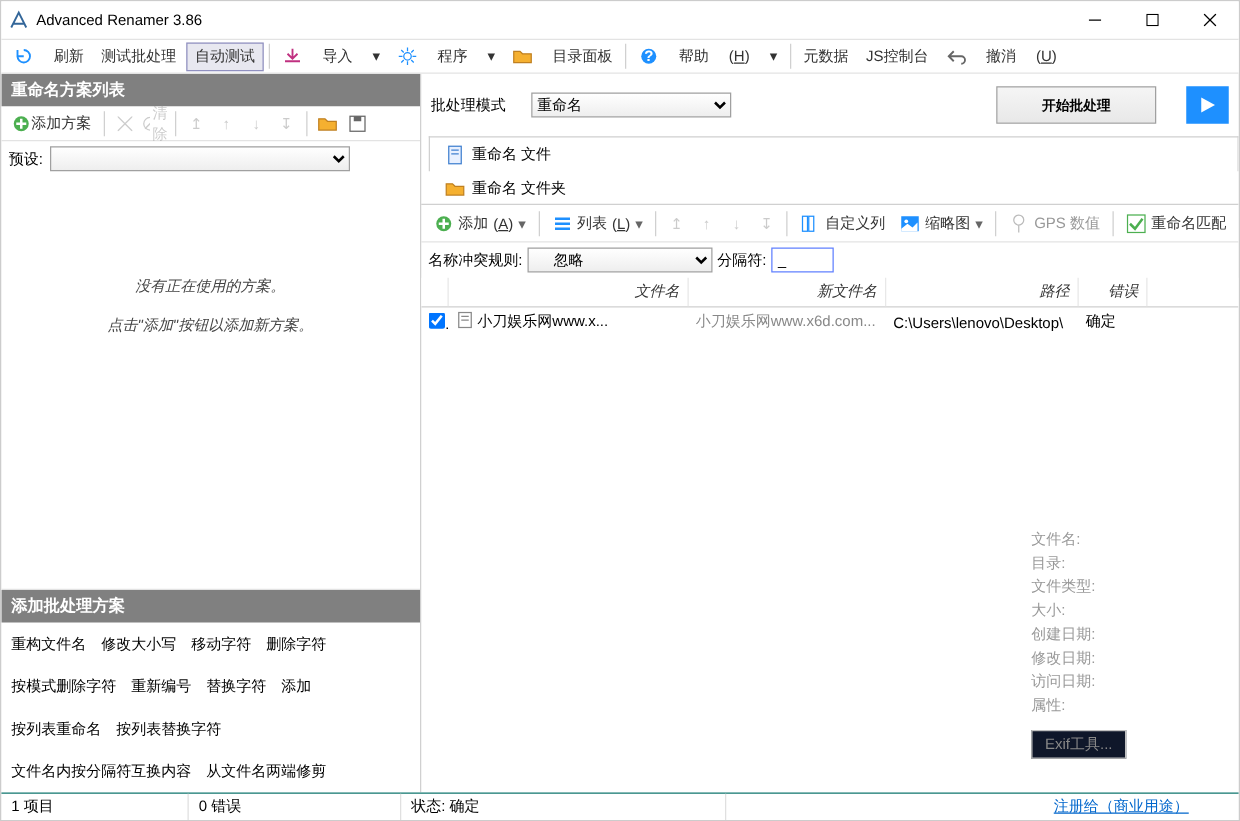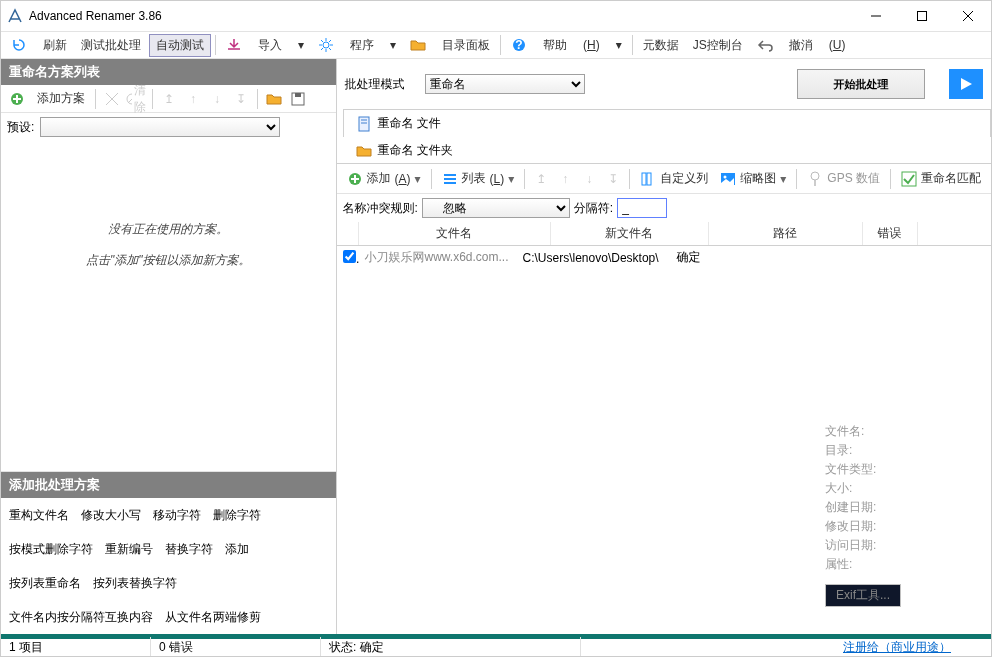--- a/index.html
+++ b/index.html
@@ -11,21 +11,21 @@
 .titlebar .winbtn { width: 46px; height: 30px; display: flex; align-items: center; justify-content: center; color: #000; }
 .toolbar { height: 28px; border-top: 1px solid #e3e3e3; border-bottom: 1px solid #e3e3e3; display: flex; align-items: center; padding: 0 4px; gap: 2px; background: #fff; }
 .tbtn { display: flex; align-items: center; gap: 16px; padding: 2px 6px; color: #333; white-space: nowrap; }
 .tbtn.active { background: #e8e8f0; border: 1px solid #9090c0; }
 .tsep { width: 1px; height: 20px; background: #d0d0d0; margin: 0 2px; }
 .shortcut { text-decoration: underline; }
 .main { flex: 1; display: flex; overflow: hidden; }
 .left-panel { width: 397px; display: flex; flex-direction: column; border-right: 1px solid #d0d0d0; }
 .panel-header { background: #808080; color: #fff; padding: 4px 8px; font-size: 13px; font-weight: bold; }
 .left-toolbar { height: 28px; display: flex; align-items: center; gap: 4px; padding: 0 4px; border-bottom: 1px solid #e3e3e3; }
-.add-btn { display: flex; align-items: center; gap: 12px; color: #333; padding: 2px 4px; }
+.add-btn { display: flex; align-items: center; gap: 0; color: #333; padding: 2px 4px; }
 .icobtn { width: 20px; height: 20px; display: flex; align-items: center; justify-content: center; color: #999; }
 .icobtn.disabled { opacity: 0.5; }
 .preset-row { display: flex; align-items: center; padding: 4px 6px; gap: 6px; }
 .preset-row select { flex: 1; max-width: 240px; height: 20px; border: 1px solid #a0a0a0; background: linear-gradient(#fff,#eee); }
 .method-area { flex: 1; display: flex; flex-direction: column; align-items: center; justify-content: flex-start; padding-top: 80px; color: #444; font-style: italic; font-size: 12px; text-align: center; gap: 14px; }
 .method-links { border-top: 1px solid #e3e3e3; }
 .method-links-body { padding: 6px 8px; display: flex; flex-wrap: wrap; gap: 12px; line-height: 22px; }
 .method-links-body span { color: #000; cursor: pointer; white-space: nowrap; }
 .right-panel { flex: 1; display: flex; flex-direction: column; }
 .batch-row { display: flex; align-items: center; padding: 10px 8px; gap: 20px; }
@@ -37,33 +37,33 @@
 .tab { display: flex; align-items: center; gap: 6px; padding: 5px 12px; border: 1px solid transparent; border-bottom: none; margin-bottom: -1px; }
 .tab.active { background: #fff; border-color: #d0d0d0; border-top: 1px solid #d0d0d0; }
 .filebar { display: flex; align-items: center; gap: 4px; padding: 4px 6px; border-bottom: 1px solid #e3e3e3; flex-wrap: nowrap; }
 .fbtn { display: flex; align-items: center; gap: 4px; padding: 2px 4px; color: #333; white-space: nowrap; }
 .fbtn .dd { color: #666; }
 .conflict-row { display: flex; align-items: center; padding: 4px 6px; gap: 4px; }
 .conflict-row select { width: 148px; height: 20px; border: 1px solid #a0a0a0; background: linear-gradient(#fff,#eee); padding-left: 16px; }
 .conflict-row input { width: 50px; height: 20px; border: 1px solid #6080ff; padding: 0 4px; }
 .file-table { flex: 1; overflow: auto; position: relative; }
 .ft-head { display: flex; border-bottom: 1px solid #d0d0d0; background: #fff; }
-.ft-head div { padding: 3px 6px; border-right: 1px solid #e8e8e8; text-align: center; font-weight: normal; color: #333; }
+.ft-head div { padding: 3px 6px; border-right: 1px solid #e8e8e8; text-align: right; font-weight: normal; color: #333; font-style: italic; }
 .ft-row { display: flex; align-items: center; }
 .ft-row div { padding: 3px 6px; overflow: hidden; white-space: nowrap; text-overflow: ellipsis; }
 .col-check { width: 22px; flex: none; }
 .col-name { width: 192px; flex: none; }
 .col-newname { width: 158px; flex: none; color: #888; }
 .col-path { width: 154px; flex: none; }
 .col-err { width: 55px; flex: none; }
 .ft-head .col-check { }
 .info-panel { position: absolute; right: 6px; top: 38px; width: 160px; color: #999; line-height: 19px; font-size: 12px; pointer-events: none; }
 .info-panel div { white-space: nowrap; }
 .exif-btn { margin-top: 10px; padding: 2px 10px; background: #0f172a; border: 1px solid #c0c0c0; color: #888; pointer-events: auto; }
-.statusbar { height: 22px; border-top: 5px solid #0f766e; display: flex; align-items: center; justify-content: space-between; }
+.statusbar { height: 22px; border-top: 1px solid #0f766e; display: flex; align-items: center; justify-content: space-between; }
 .sb-cell { padding: 2px 8px; border-right: 1px solid #e0e0e0; min-width: 80px; }
 .sb-link { color: #0066cc; text-decoration: underline; margin-left: auto; padding: 2px 40px 2px 8px; }
 .svg16 { width: 16px; height: 16px; }
 .greyed { color: #999; }
 </style>
 </head>
 <body>
 
 <div class="titlebar">
   <span class="icon">
@@ -321,20 +321,25 @@
       <div class="ft-head">
         <div class="col-check"></div>
         <div class="col-name">文件名</div>
         <div class="col-newname" style="color:#333">新文件名</div>
         <div class="col-path">路径</div>
         <div class="col-err">错误</div>
       </div>
       <div id="ft-body">
           <div class="ft-row">
             <div class="col-check"><input type="checkbox" checked="" style=""></div>
+            <div class="col-name"><svg width="14" height="14" style="vertical-align:-2px">
+                <rect x="2" y="1" width="10" height="12" fill="#fff" stroke="#888"></rect>
+                <line x1="4" y1="4" x2="10" y2="4" stroke="#888"></line>
+                <line x1="4" y1="7" x2="10" y2="7" stroke="#888"></line>
+              </svg> 小刀娱乐网www.x...</div>
             <div class="col-newname">小刀娱乐网www.x6d.com...</div>
             <div class="col-path">C:\Users\lenovo\Desktop\</div>
             <div class="col-err">确定</div>
           </div>
         </div>
       <div class="info-panel" style="top:200px">
         <div>文件名:</div>
         <div>目录:</div>
         <div>文件类型:</div>
         <div>大小:</div>

